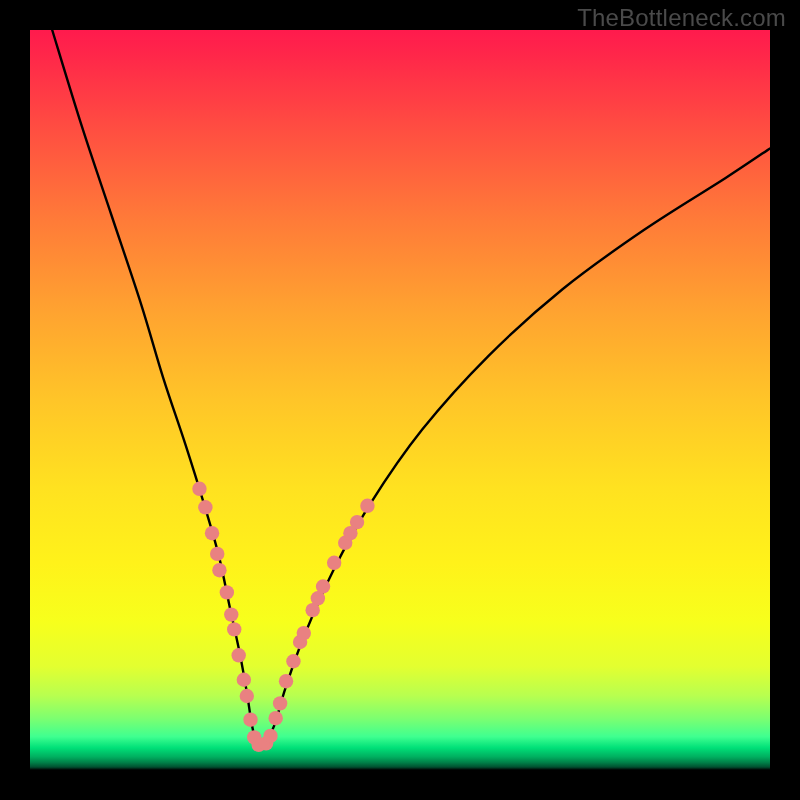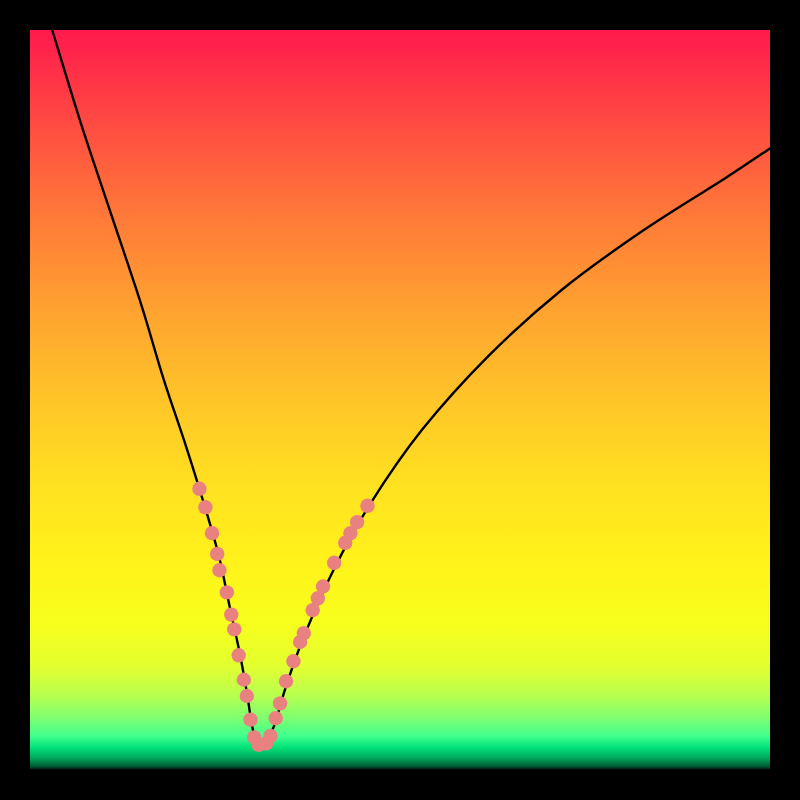--- a/index.html
+++ b/index.html
@@ -101,13 +101,14 @@
           <circle cx="287.86" cy="568.32" r="7.2" fill="#e98181" stroke="#d46a6a" stroke-width="0"></circle>
           <circle cx="293.04" cy="556.48" r="7.2" fill="#e98181" stroke="#d46a6a" stroke-width="0"></circle>
           <circle cx="304.14" cy="532.80" r="7.2" fill="#e98181" stroke="#d46a6a" stroke-width="0"></circle>
           <circle cx="315.24" cy="512.82" r="7.2" fill="#e98181" stroke="#d46a6a" stroke-width="0"></circle>
           <circle cx="320.42" cy="503.20" r="7.2" fill="#e98181" stroke="#d46a6a" stroke-width="0"></circle>
           <circle cx="327.08" cy="492.10" r="7.2" fill="#e98181" stroke="#d46a6a" stroke-width="0"></circle>
           <circle cx="337.44" cy="475.82" r="7.2" fill="#e98181" stroke="#d46a6a" stroke-width="0"></circle>
         </g>
     </svg>
   </div>
+  <div class="watermark">TheBottleneck.com</div>
 </div>
 
 </body></html>

